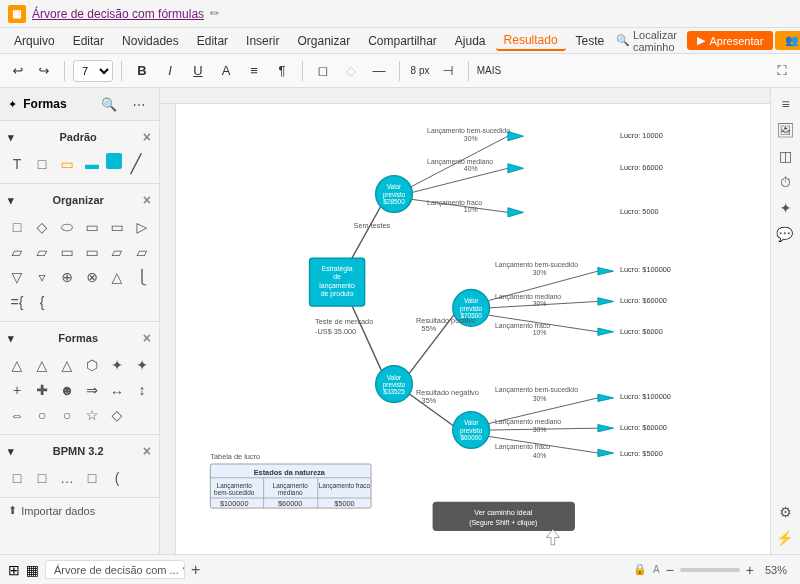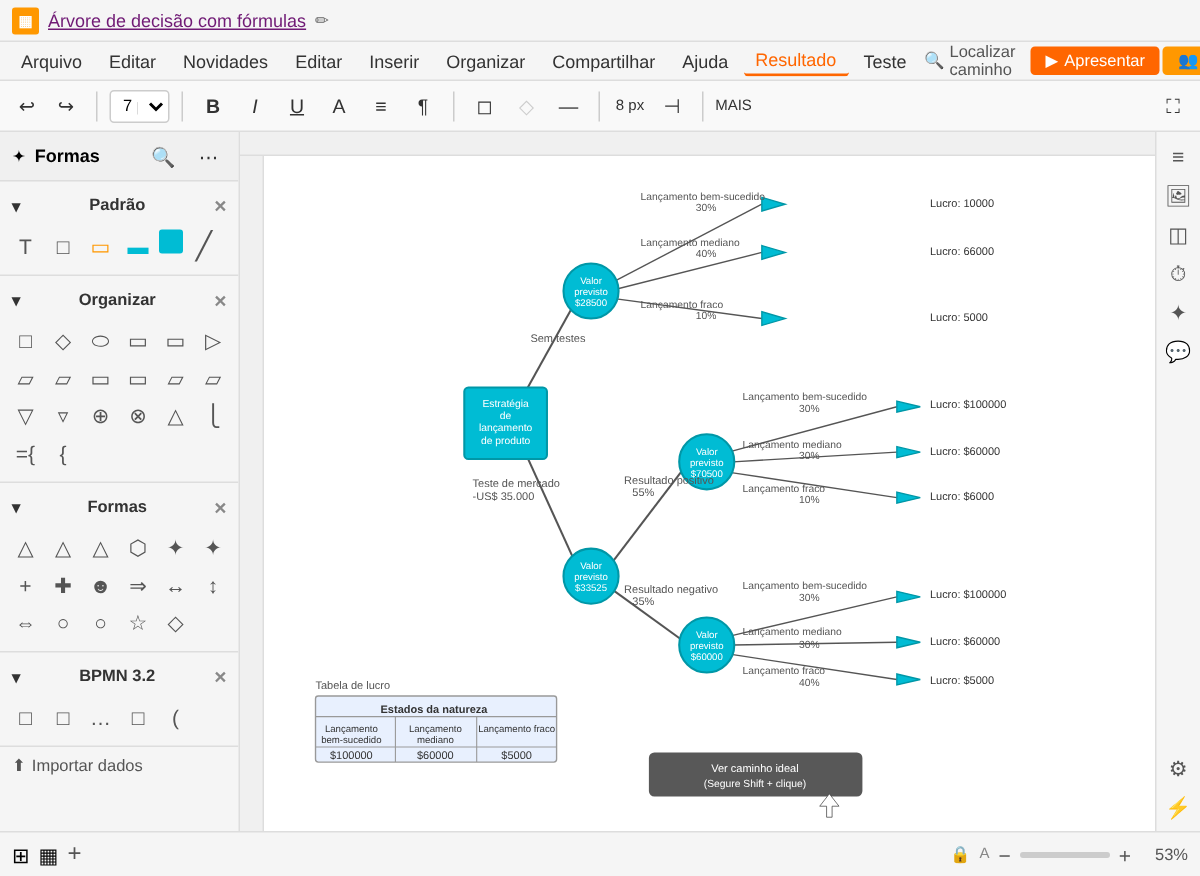--- a/index.html
+++ b/index.html
@@ -575,23 +575,27 @@
     <div style="flex:1"></div>
     <button class="rp-btn" title="Settings">⚙</button>
     <button class="rp-btn" title="Plugins">⚡</button>
   </div>
 
 </div>
 
 <div id="bottom-bar">
   <button style="background:transparent;border:none;cursor:pointer;font-size:14px;">⊞</button>
   <button style="background:transparent;border:none;cursor:pointer;font-size:14px;">▦</button>
+  <div class="tab-item">
+    <span>Árvore de decisão com ...</span>
+    <span>▾</span>
+  </div>
   <button style="background:transparent;border:none;cursor:pointer;font-size:16px;color:#555;">+</button>
   <div class="bottom-spacer"></div>
   <div class="bottom-right">
     <span>🔒</span>
     <span style="font-size:10px;color:#888;">A</span>
     <span style="cursor:pointer;font-size:14px;">−</span>
     <div class="zoom-slider"></div>
     <span style="cursor:pointer;font-size:14px;">+</span>
-    <span style="font-size:11px;min-width:32px;text-align:right;">53%</span>
+    <span style="font-size:11px;min-width:32px;text-align:center;">53%</span>
   </div>
 </div>
 
 </body></html>

